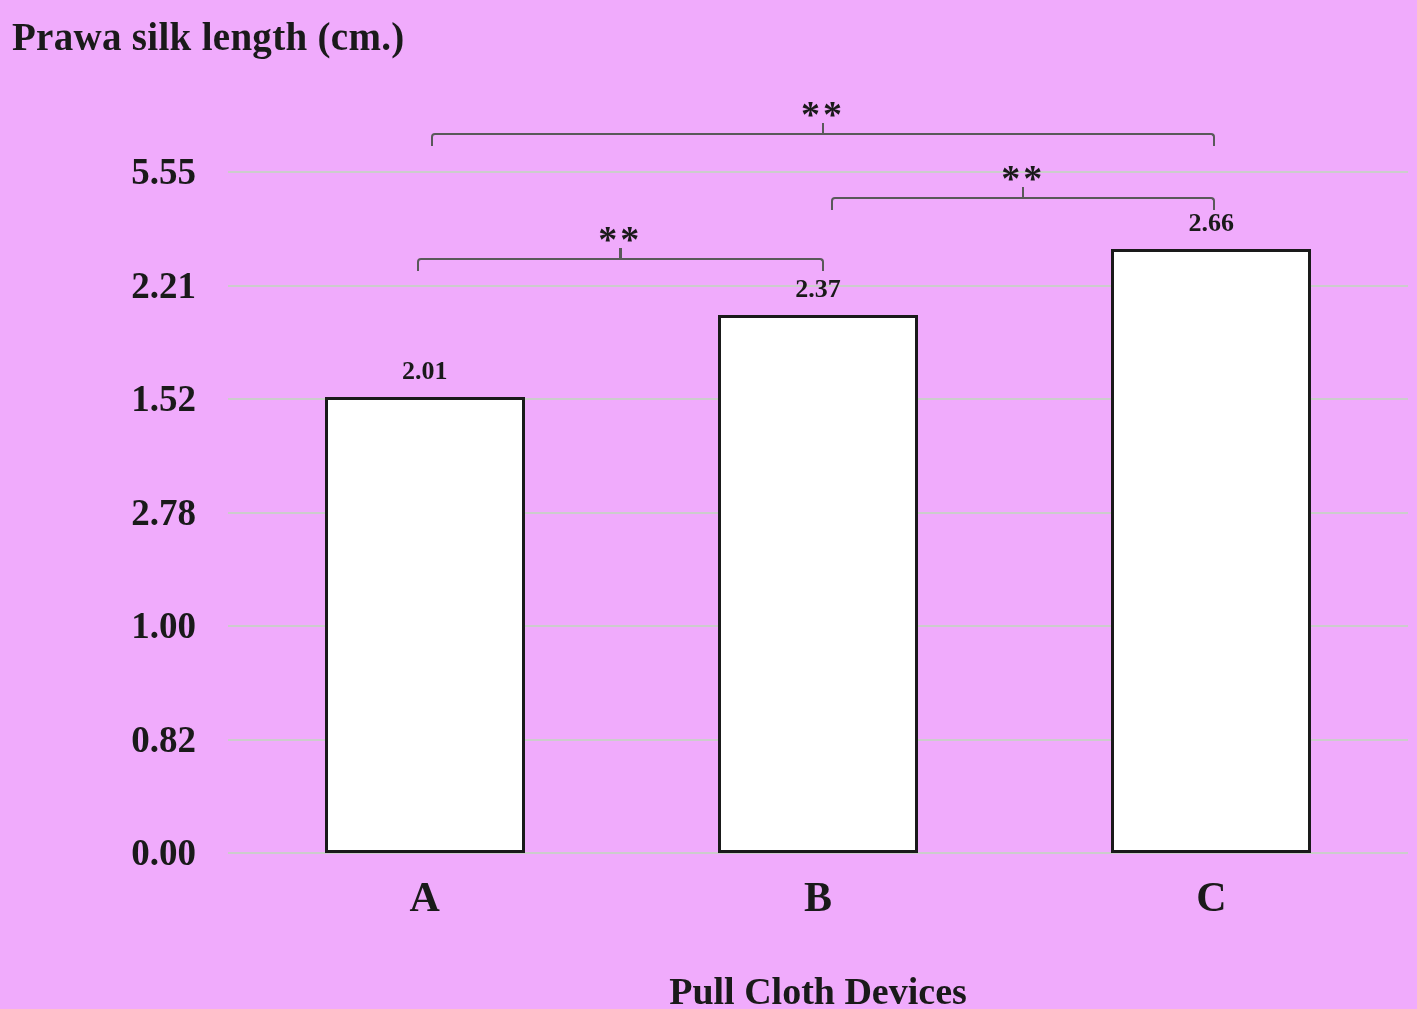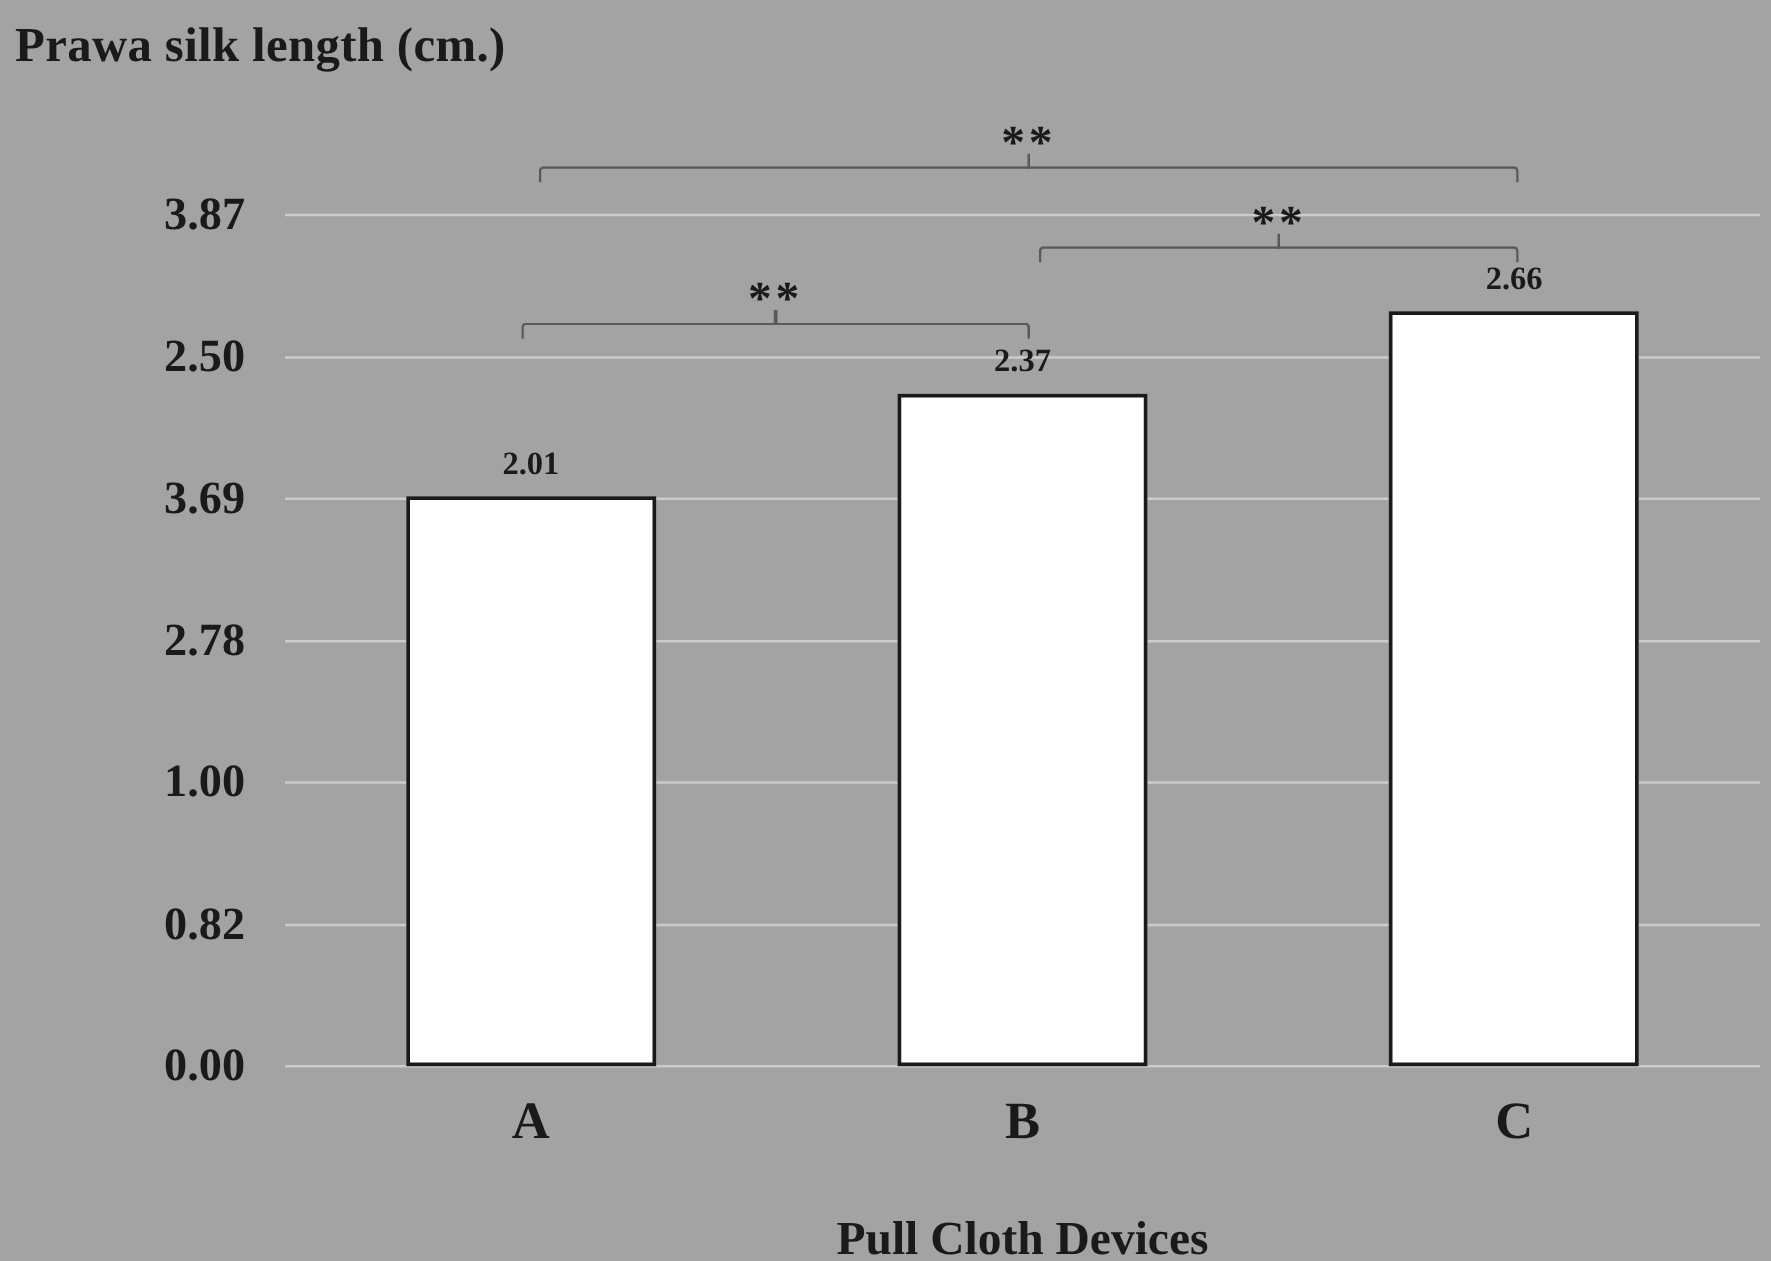--- a/index.html
+++ b/index.html
@@ -1,17 +1,17 @@
 <!DOCTYPE html>
 <html><head>
 <meta charset="utf-8">
 <style>
   html,body{margin:0;padding:0;background:#ffffff;}
   .stage{
-    position:relative;width:1417px;height:1009px;background:#a3a3a3;
+    position:relative;width:1417px;height:1009px;background:#f0abfc;
     font-family:"Liberation Serif","DejaVu Serif",serif;color:#1a1a1a;overflow:hidden;
   }
   .chart-title{
     position:absolute;left:12px;top:14px;font-size:39px;font-weight:bold;
     letter-spacing:.3px;white-space:nowrap;
   }
   .grid{position:absolute;height:2px;background:#cccccc;}
   .ytick{
     position:absolute;width:160px;text-align:right;font-size:37px;font-weight:bold;
     line-height:42px;white-space:nowrap;
@@ -43,25 +43,25 @@
     white-space:nowrap;
   }
 </style>
 </head>
 <body>
 
 <div class="stage">
   <div class="chart-title">Prawa silk length (cm.)</div>
   <div id="plot">
       <div class="grid" style="left: 228px; width: 1180px; top: 171px; background: rgb(204, 204, 204);"></div>
-      <div class="ytick" style="left: 36px; top: 151px;">3.87</div>
+      <div class="ytick" style="left: 36px; top: 151px;">5.55</div>
       <div class="grid" style="left: 228px; width: 1180px; top: 284.5px; background: rgb(204, 204, 204);"></div>
-      <div class="ytick" style="left: 36px; top: 264.5px;">2.50</div>
+      <div class="ytick" style="left: 36px; top: 264.5px;">2.21</div>
       <div class="grid" style="left: 228px; width: 1180px; top: 398px; background: rgb(204, 204, 204);"></div>
-      <div class="ytick" style="left: 36px; top: 378px;">3.69</div>
+      <div class="ytick" style="left: 36px; top: 378px;">1.52</div>
       <div class="grid" style="left: 228px; width: 1180px; top: 511.5px; background: rgb(204, 204, 204);"></div>
       <div class="ytick" style="left: 36px; top: 491.5px;">2.78</div>
       <div class="grid" style="left: 228px; width: 1180px; top: 625px; background: rgb(204, 204, 204);"></div>
       <div class="ytick" style="left: 36px; top: 605px;">1.00</div>
       <div class="grid" style="left: 228px; width: 1180px; top: 738.5px; background: rgb(204, 204, 204);"></div>
       <div class="ytick" style="left: 36px; top: 718.5px;">0.82</div>
       <div class="grid" style="left: 228px; width: 1180px; top: 852px; background: rgb(204, 204, 204);"></div>
       <div class="ytick" style="left: 36px; top: 832px;">0.00</div>
       <div class="bar" style="left: 324.667px; width: 200px; top: 396.73px; height: 456.27px; background: rgb(255, 255, 255); border-color: rgb(26, 26, 26);"></div>
       <div class="dlabel" style="left: 314.667px; top: 350.73px;">2.01</div>

